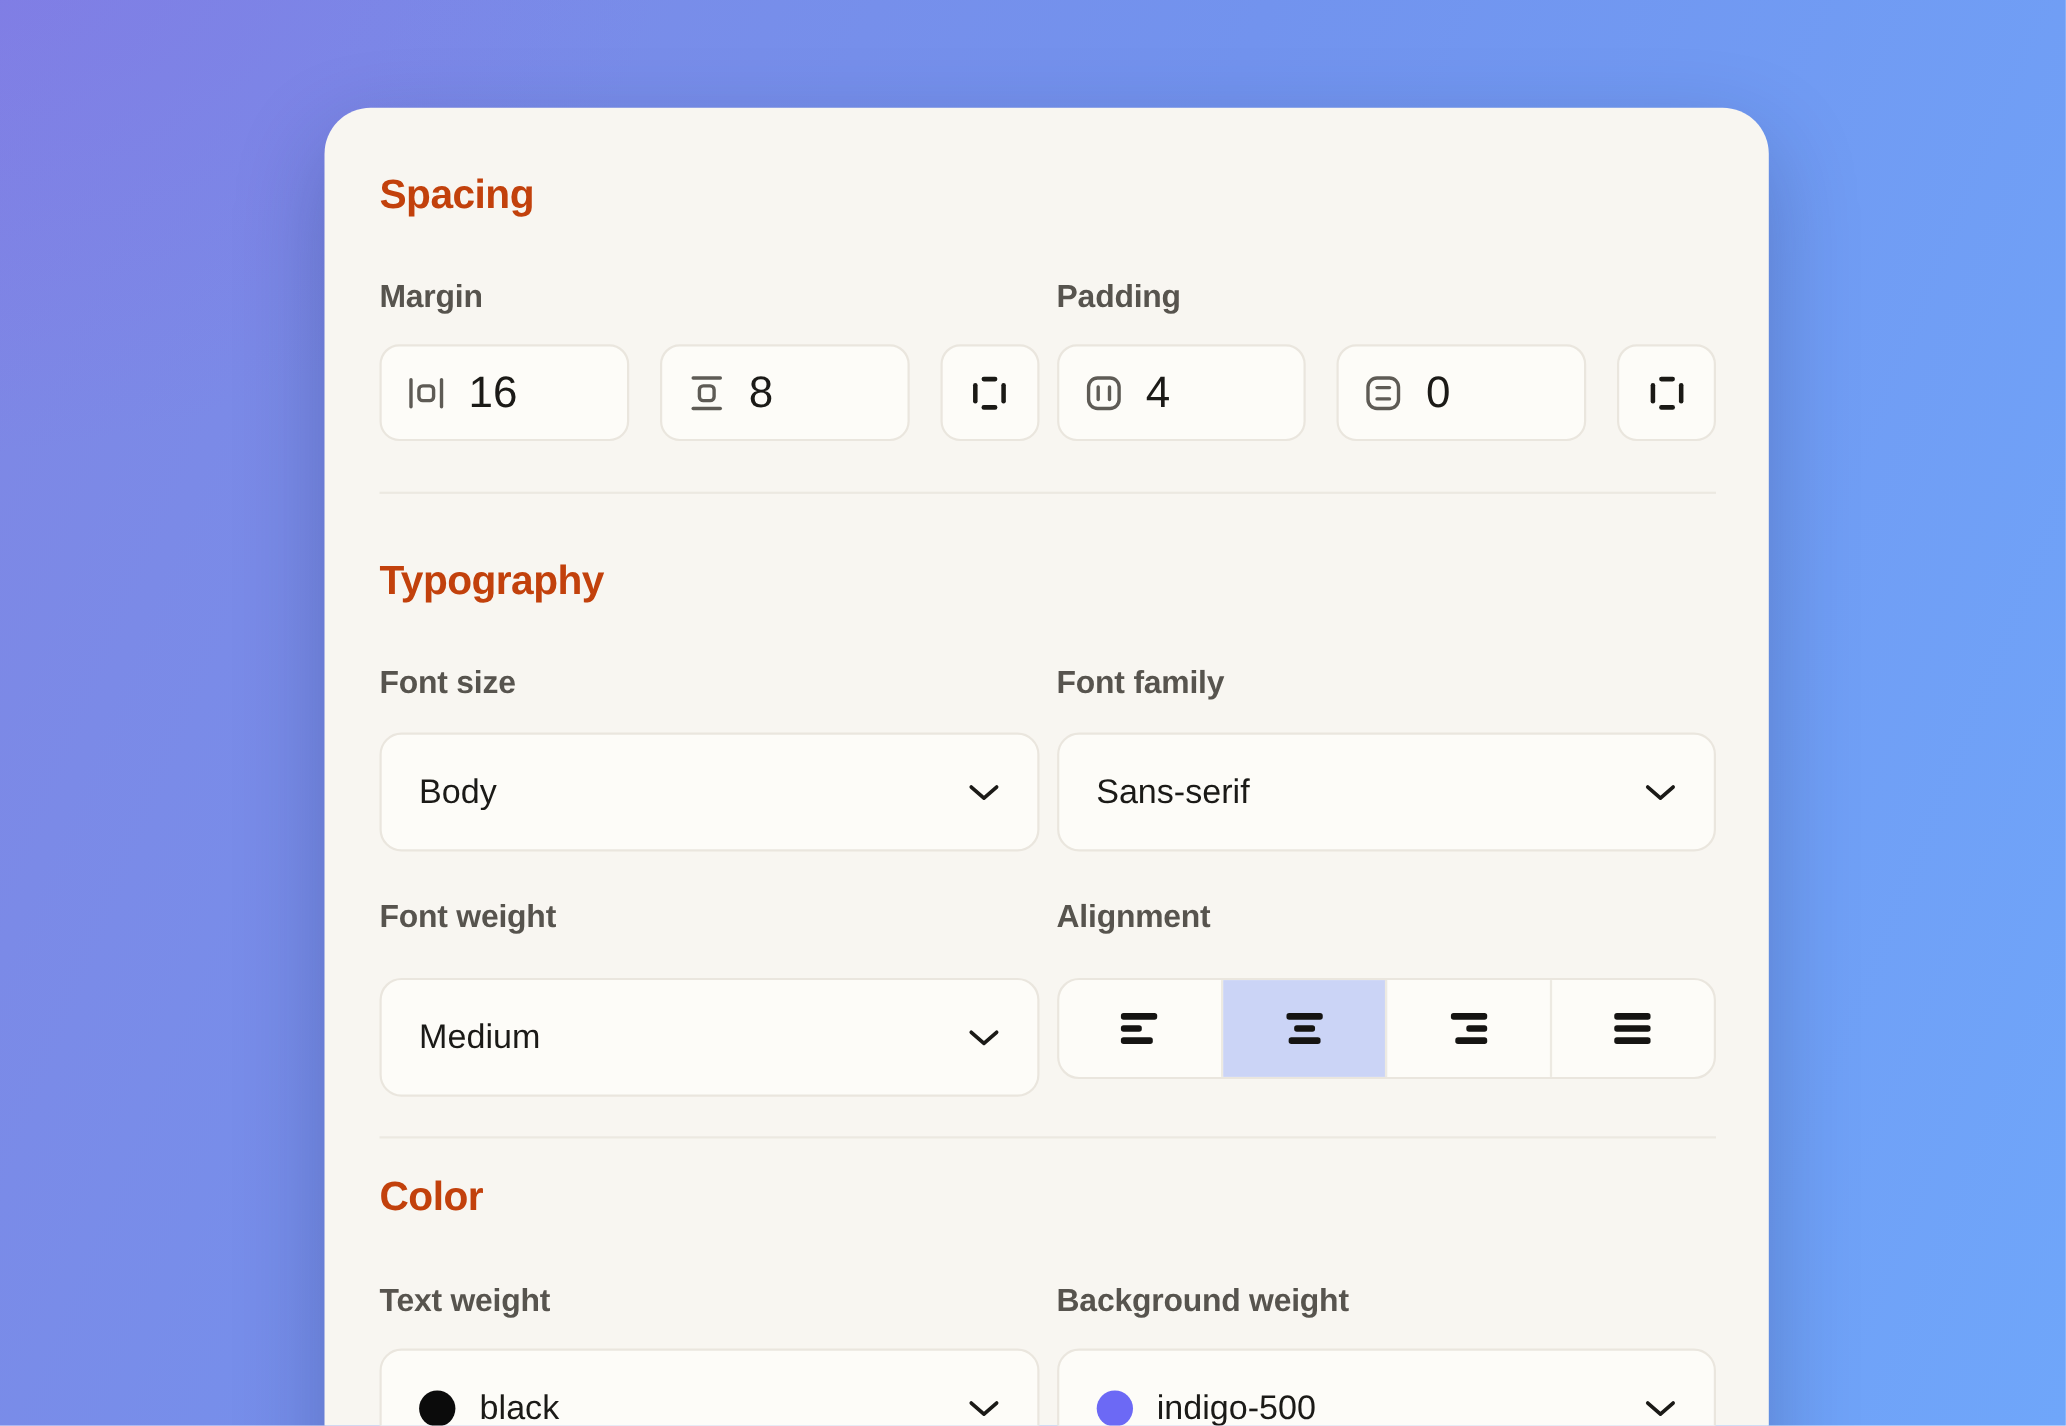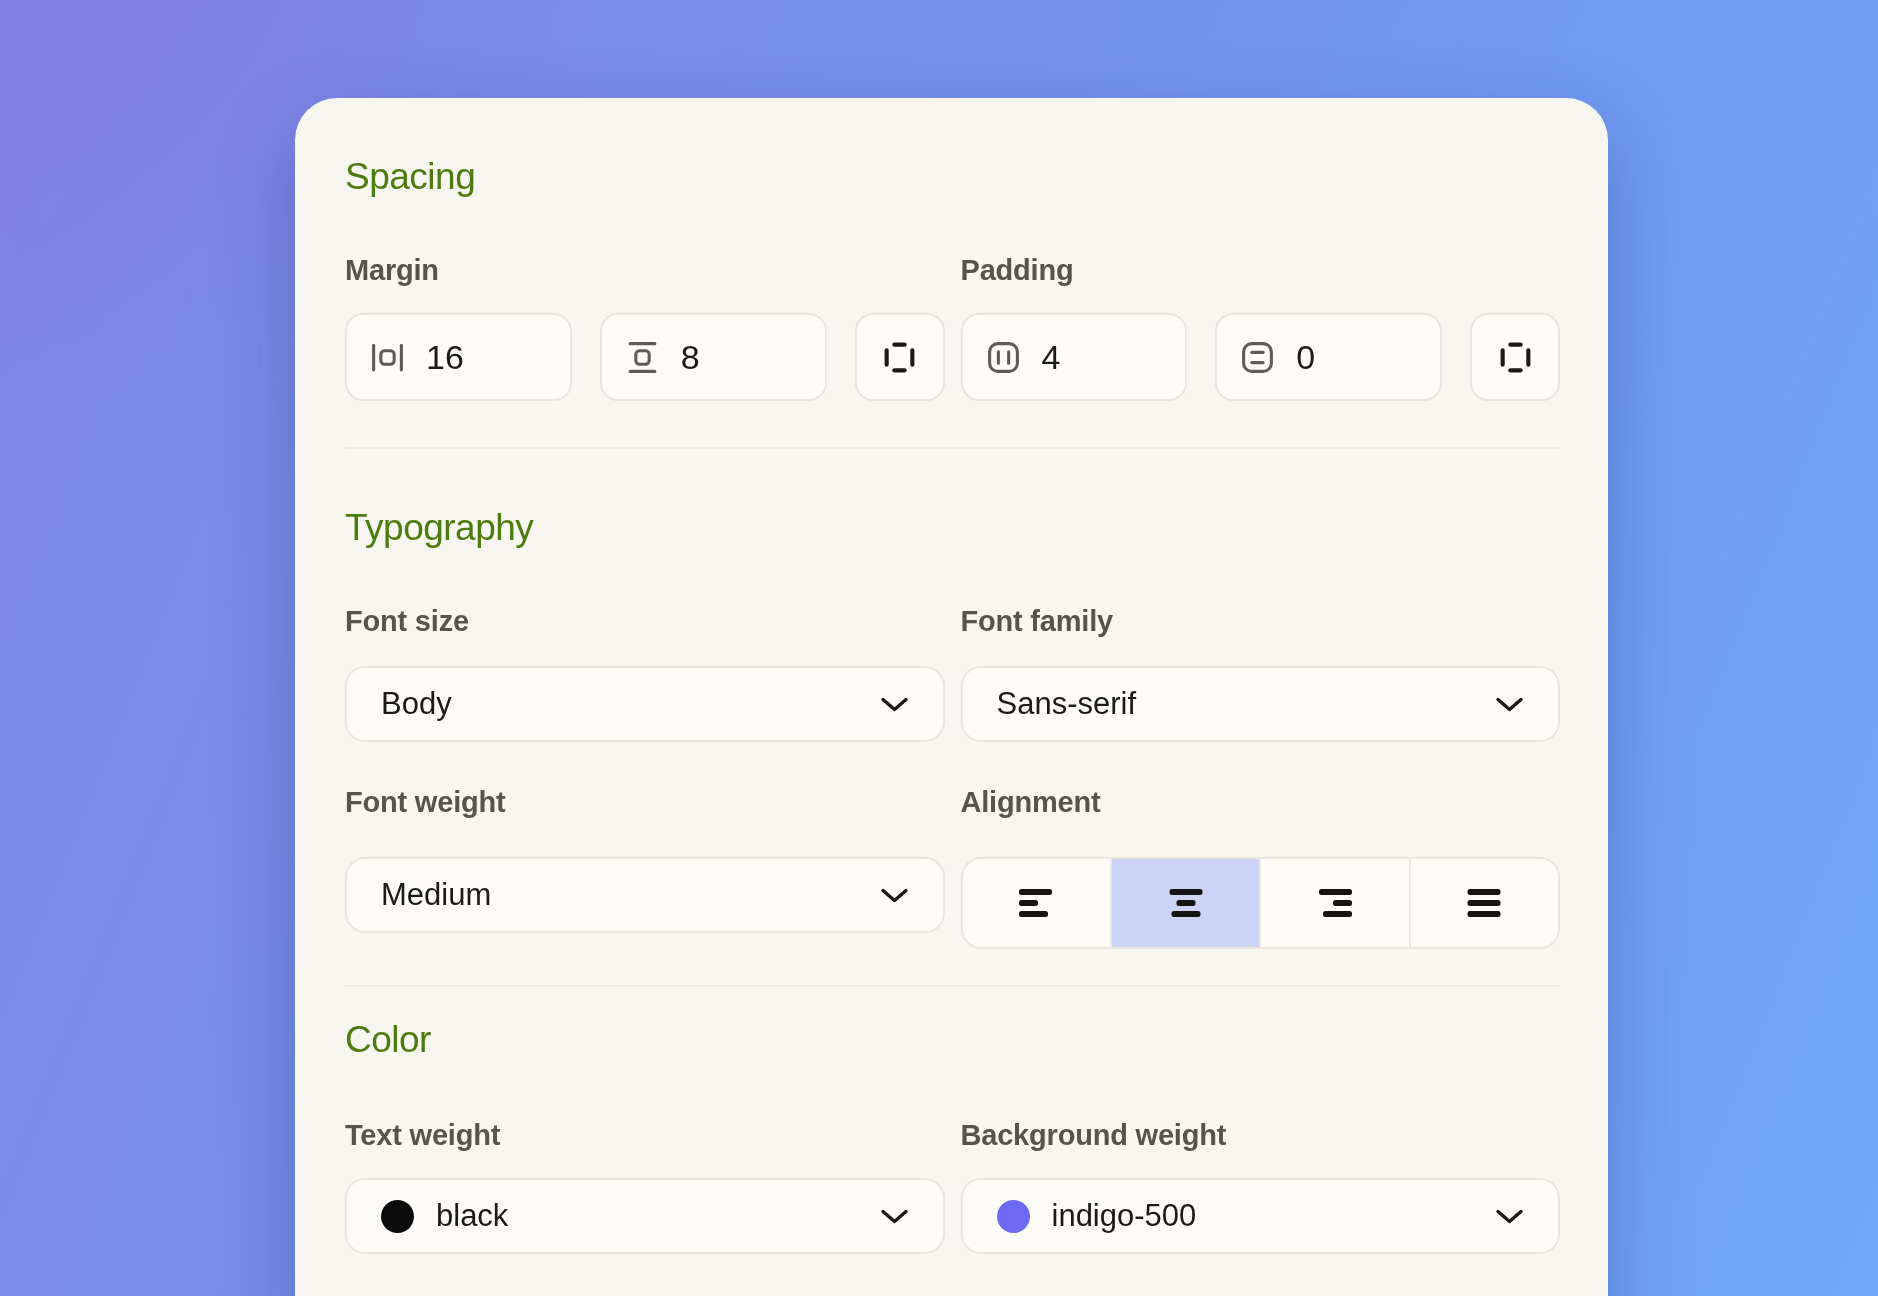--- a/index.html
+++ b/index.html
@@ -13,47 +13,47 @@
   }
   .card {
     position:absolute; left:295px; top:98px;
     width:1313px; height:1320px;
     background:#F8F6F1;
     border-radius:42px;
     box-shadow:0 30px 80px rgba(25,35,90,0.28);
     padding:58px 48px 0 50px;
   }
   .section-title {
-    font-size:37px; font-weight:normal; color:#4d7c0f;
+    font-size:37px; font-weight:bold; color:#c2410c;
     letter-spacing:-0.5px;
   }
   .divider { height:2px; background:#ECE9E1; border:none; }
   .field-label {
     font-size:29px; font-weight:600; color:#57544E;
     letter-spacing:-0.2px;
   }
   .two-col { display:grid; grid-template-columns:1fr 1fr; column-gap:16px; }
 
   
   .spacing-group { display:flex; gap:28px; }
   .num-field {
     flex:1 1 0; height:88px;
     background:#FDFCF8; border:2px solid #EAE6DE; border-radius:18px;
     display:flex; align-items:center; gap:20px; padding:0 22px;
-    font-size:34px; color:#1B1A17; cursor:text;
+    font-size:40px; color:#1B1A17; cursor:text;
   }
   .icon-btn {
     flex:0 0 90px; height:88px;
     background:#FDFCF8; border:2px solid #EAE6DE; border-radius:18px;
     display:flex; align-items:center; justify-content:center; cursor:pointer;
   }
 
   
   .dropdown {
-    height:76px; width:100%;
+    height:108px; width:100%;
     background:#FDFCF8; border:2px solid #EAE6DE; border-radius:20px;
     display:flex; align-items:center; padding:0 34px; gap:22px;
     font-size:31px; color:#1B1A17; cursor:pointer;
   }
   .dropdown .dd-value { flex:1 1 auto; }
   .swatch { width:33px; height:33px; border-radius:50%; flex:0 0 auto; }
 
   
   .segmented {
     height:92px; width:100%;

